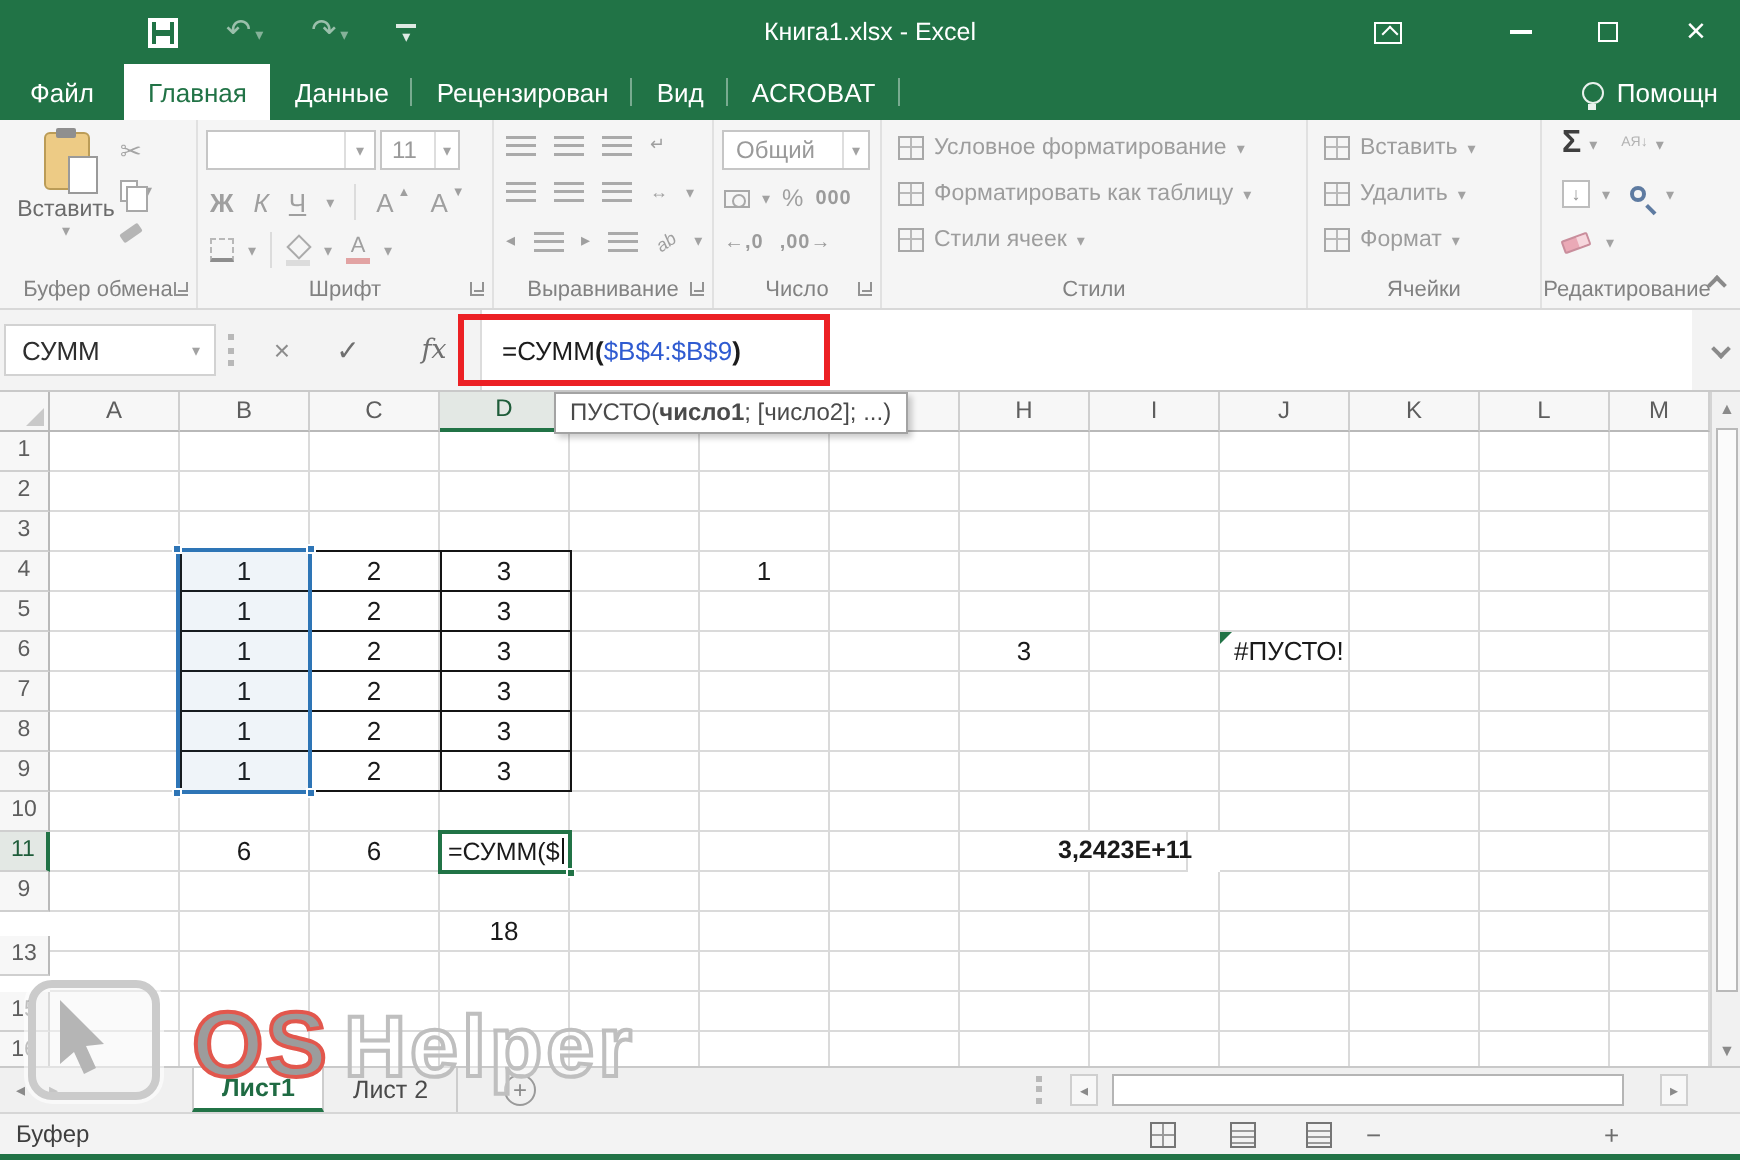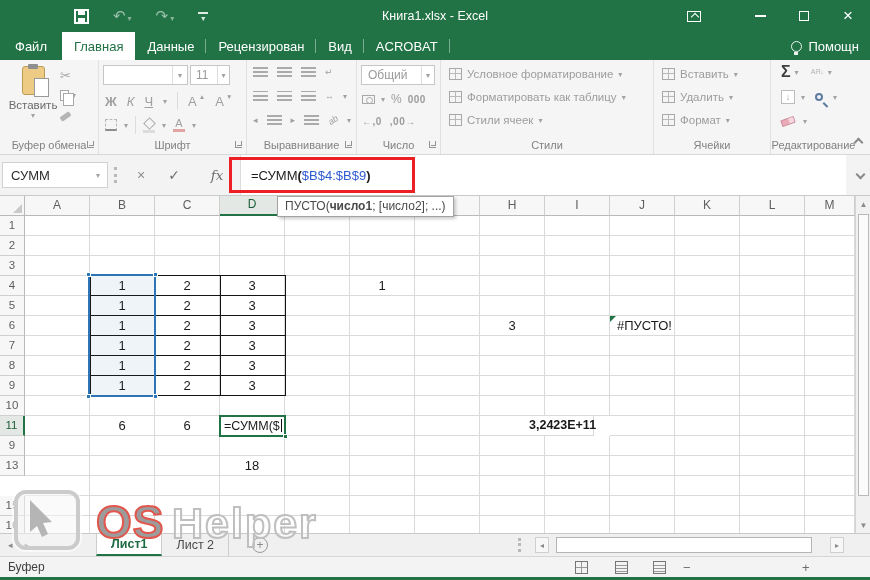--- a/index.html
+++ b/index.html
@@ -415,21 +415,21 @@
       <div class="rowhdr" style="top: 60px;">3</div>
       <div class="rowhdr" style="top: 80px;">4</div>
       <div class="rowhdr" style="top: 100px;">5</div>
       <div class="rowhdr" style="top: 120px;">6</div>
       <div class="rowhdr" style="top: 140px;">7</div>
       <div class="rowhdr" style="top: 160px;">8</div>
       <div class="rowhdr" style="top: 180px;">9</div>
       <div class="rowhdr" style="top: 200px;">10</div>
       <div class="rowhdr hl" style="top: 220px;">11</div>
       <div class="rowhdr" style="top: 240px;">9</div>
-      <div class="rowhdr" style="top: 260px;">13</div>
+      <div class="rowhdr" style="top: 272px;">13</div>
       <div class="rowhdr" style="top: 268px; margin-left: 44px;">14</div>
       <div class="rowhdr" style="top: 300px;">15</div>
       <div class="rowhdr" style="top: 320px;">16</div>
       <div class="cell" style="left: 25px; top: 20px; width: 65px; height: 20px;"></div>
       <div class="cell" style="left: 90px; top: 20px; width: 65px; height: 20px;"></div>
       <div class="cell" style="left: 155px; top: 20px; width: 65px; height: 20px;"></div>
       <div class="cell" style="left: 220px; top: 20px; width: 65px; height: 20px;"></div>
       <div class="cell" style="left: 285px; top: 20px; width: 65px; height: 20px;"></div>
       <div class="cell" style="left: 350px; top: 20px; width: 65px; height: 20px;"></div>
       <div class="cell" style="left: 415px; top: 20px; width: 65px; height: 20px;"></div>

